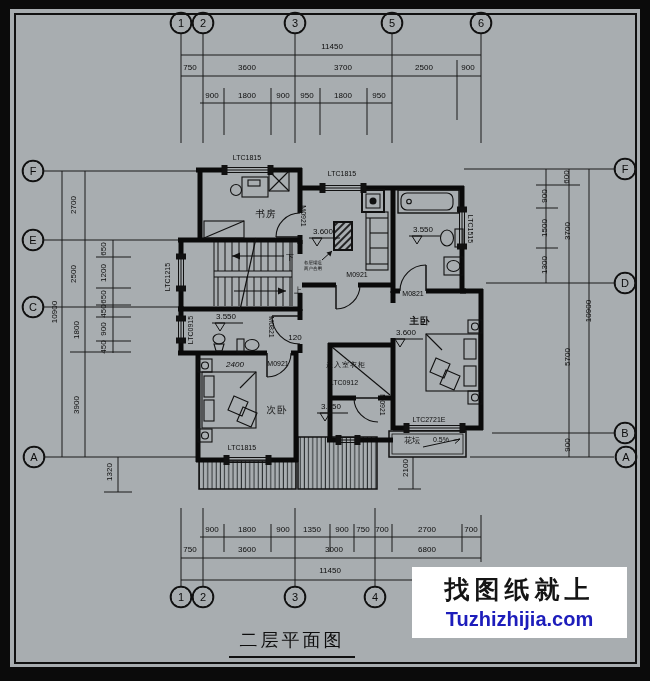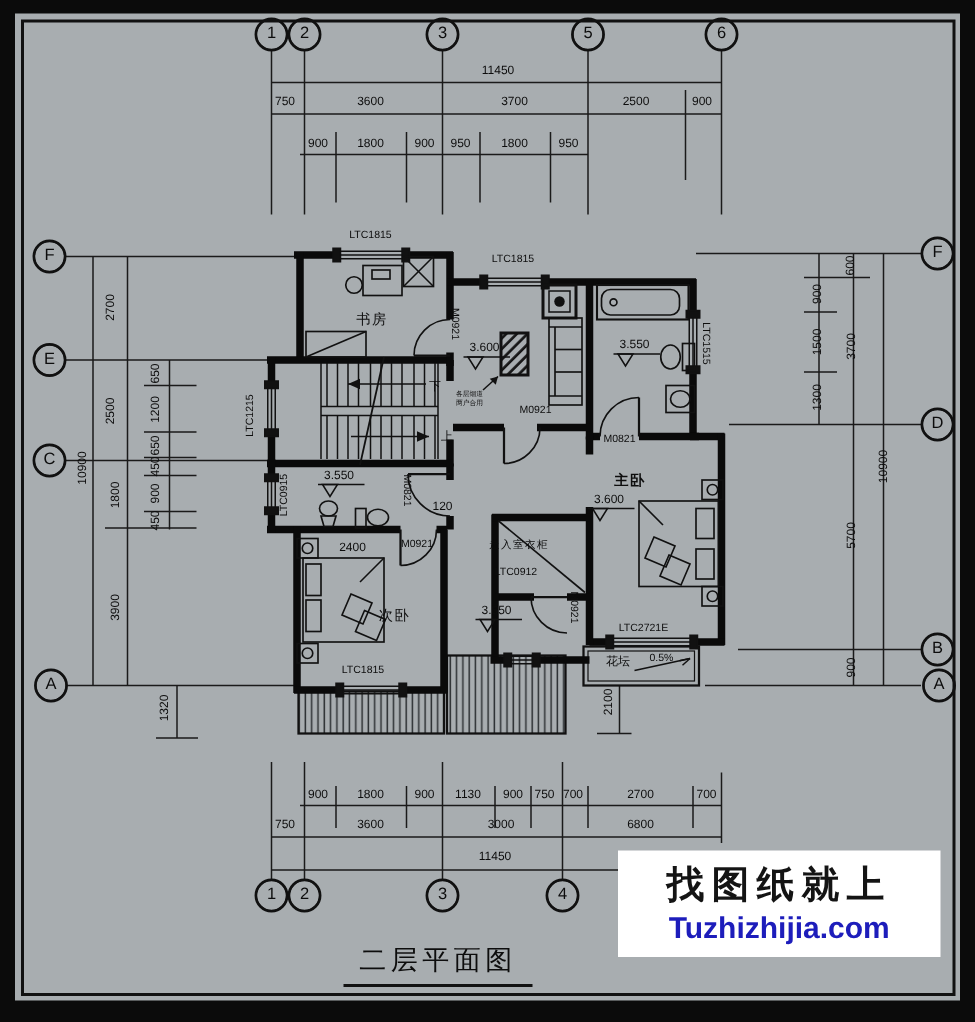--- a/index.html
+++ b/index.html
@@ -391,21 +391,21 @@
       <span class="lbl dim" style="left: 468px; top: 68px; transform: translate(-50%, -50%) rotate(0deg);">900</span>
       <span class="lbl dim" style="left: 212px; top: 96px; transform: translate(-50%, -50%) rotate(0deg);">900</span>
       <span class="lbl dim" style="left: 247px; top: 96px; transform: translate(-50%, -50%) rotate(0deg);">1800</span>
       <span class="lbl dim" style="left: 283px; top: 96px; transform: translate(-50%, -50%) rotate(0deg);">900</span>
       <span class="lbl dim" style="left: 307px; top: 96px; transform: translate(-50%, -50%) rotate(0deg);">950</span>
       <span class="lbl dim" style="left: 343px; top: 96px; transform: translate(-50%, -50%) rotate(0deg);">1800</span>
       <span class="lbl dim" style="left: 379px; top: 96px; transform: translate(-50%, -50%) rotate(0deg);">950</span>
       <span class="lbl dim" style="left: 212px; top: 530px; transform: translate(-50%, -50%) rotate(0deg);">900</span>
       <span class="lbl dim" style="left: 247px; top: 530px; transform: translate(-50%, -50%) rotate(0deg);">1800</span>
       <span class="lbl dim" style="left: 283px; top: 530px; transform: translate(-50%, -50%) rotate(0deg);">900</span>
-      <span class="lbl dim" style="left: 312px; top: 530px; transform: translate(-50%, -50%) rotate(0deg);">1130</span>
+      <span class="lbl dim" style="left: 312px; top: 530px; transform: translate(-50%, -50%) rotate(0deg);">1350</span>
       <span class="lbl dim" style="left: 342px; top: 530px; transform: translate(-50%, -50%) rotate(0deg);">900</span>
       <span class="lbl dim" style="left: 363px; top: 530px; transform: translate(-50%, -50%) rotate(0deg);">750</span>
       <span class="lbl dim" style="left: 382px; top: 530px; transform: translate(-50%, -50%) rotate(0deg);">700</span>
       <span class="lbl dim" style="left: 427px; top: 530px; transform: translate(-50%, -50%) rotate(0deg);">2700</span>
       <span class="lbl dim" style="left: 471px; top: 530px; transform: translate(-50%, -50%) rotate(0deg);">700</span>
       <span class="lbl dim" style="left: 190px; top: 550px; transform: translate(-50%, -50%) rotate(0deg);">750</span>
       <span class="lbl dim" style="left: 247px; top: 550px; transform: translate(-50%, -50%) rotate(0deg);">3600</span>
       <span class="lbl dim" style="left: 334px; top: 550px; transform: translate(-50%, -50%) rotate(0deg);">3000</span>
       <span class="lbl dim" style="left: 427px; top: 550px; transform: translate(-50%, -50%) rotate(0deg);">6800</span>
       <span class="lbl dim" style="left: 330px; top: 571px; transform: translate(-50%, -50%) rotate(0deg);">11450</span>
@@ -423,21 +423,21 @@
       <span class="lbl dim" style="left: 110px; top: 472px; transform: translate(-50%, -50%) rotate(-90deg);">1320</span>
       <span class="lbl dim" style="left: 567px; top: 177px; transform: translate(-50%, -50%) rotate(-90deg);">600</span>
       <span class="lbl dim" style="left: 568px; top: 231px; transform: translate(-50%, -50%) rotate(-90deg);">3700</span>
       <span class="lbl dim" style="left: 568px; top: 357px; transform: translate(-50%, -50%) rotate(-90deg);">5700</span>
       <span class="lbl dim" style="left: 568px; top: 445px; transform: translate(-50%, -50%) rotate(-90deg);">900</span>
       <span class="lbl dim" style="left: 545px; top: 196px; transform: translate(-50%, -50%) rotate(-90deg);">900</span>
       <span class="lbl dim" style="left: 545px; top: 228px; transform: translate(-50%, -50%) rotate(-90deg);">1500</span>
       <span class="lbl dim" style="left: 545px; top: 265px; transform: translate(-50%, -50%) rotate(-90deg);">1300</span>
       <span class="lbl dim" style="left: 589px; top: 311px; transform: translate(-50%, -50%) rotate(-90deg);">10900</span>
       <span class="lbl dim" style="left: 295px; top: 338px; transform: translate(-50%, -50%) rotate(0deg);">120</span>
-      <span class="lbl dim" style="left: 235px; top: 365px; transform: translate(-50%, -50%) rotate(0deg);">2400</span>
+      <span class="lbl dim" style="left: 235px; top: 365px; transform: translate(-50%, -50%) rotate(0deg); font-style: italic;">2400</span>
       <span class="lbl dim" style="left: 406px; top: 468px; transform: translate(-50%, -50%) rotate(-90deg);">2100</span>
     </div>
   <div class="layer">
 
   <span class="lbl open" style="left: 247px; top: 157px; transform: translate(-50%, -50%) rotate(0deg);">LTC1815</span>
       <span class="lbl open" style="left: 342px; top: 173px; transform: translate(-50%, -50%) rotate(0deg);">LTC1815</span>
       <span class="lbl open" style="left: 470px; top: 229px; transform: translate(-50%, -50%) rotate(90deg);">LTC1515</span>
       <span class="lbl open" style="left: 167px; top: 277px; transform: translate(-50%, -50%) rotate(-90deg);">LTC1215</span>
       <span class="lbl open" style="left: 190px; top: 330px; transform: translate(-50%, -50%) rotate(-90deg);">LTC0915</span>
       <span class="lbl open" style="left: 242px; top: 447px; transform: translate(-50%, -50%) rotate(0deg);">LTC1815</span>
@@ -445,22 +445,22 @@
       <span class="lbl open" style="left: 429px; top: 419px; transform: translate(-50%, -50%) rotate(0deg);">LTC2721E</span>
       <span class="lbl open" style="left: 303px; top: 216px; transform: translate(-50%, -50%) rotate(90deg);">M0921</span>
       <span class="lbl open" style="left: 357px; top: 274px; transform: translate(-50%, -50%) rotate(0deg);">M0921</span>
       <span class="lbl open" style="left: 413px; top: 293px; transform: translate(-50%, -50%) rotate(0deg);">M0821</span>
       <span class="lbl open" style="left: 271px; top: 327px; transform: translate(-50%, -50%) rotate(90deg);">M0821</span>
       <span class="lbl open" style="left: 278px; top: 363px; transform: translate(-50%, -50%) rotate(0deg);">M0921</span>
       <span class="lbl open" style="left: 382px; top: 405px; transform: translate(-50%, -50%) rotate(90deg);">M0921</span>
     </div>
   <div class="layer">
 
-  <span class="lbl room" style="left: 248px; top: 214px; transform: translate(-50%, -50%) rotate(0deg);">书房</span>
-      <span class="lbl room" style="left: 263px; top: 411px; transform: translate(-50%, -50%) rotate(0deg); font-family: Liberation Mono, monospace;">次卧</span>
+  <span class="lbl room" style="left: 266px; top: 214px; transform: translate(-50%, -50%) rotate(0deg);">书房</span>
+      <span class="lbl room" style="left: 277px; top: 411px; transform: translate(-50%, -50%) rotate(0deg); font-family: Liberation Mono, monospace;">次卧</span>
       <span class="lbl room" style="left: 420px; top: 321px; transform: translate(-50%, -50%) rotate(0deg); font-weight: bold;">主卧</span>
       <span class="lbl room" style="left: 346px; top: 364px; transform: translate(-50%, -50%) rotate(0deg); font-size: 7px;">走入室衣柜</span>
     </div>
   <div class="layer">
 
   <span class="lbl elev" style="left: 323px; top: 232px; transform: translate(-50%, -50%) rotate(0deg);">3.600</span>
       <span class="lbl elev" style="left: 423px; top: 230px; transform: translate(-50%, -50%) rotate(0deg);">3.550</span>
       <span class="lbl elev" style="left: 226px; top: 317px; transform: translate(-50%, -50%) rotate(0deg);">3.550</span>
       <span class="lbl elev" style="left: 406px; top: 333px; transform: translate(-50%, -50%) rotate(0deg);">3.600</span>
       <span class="lbl elev" style="left: 331px; top: 407px; transform: translate(-50%, -50%) rotate(0deg);">3.550</span>

